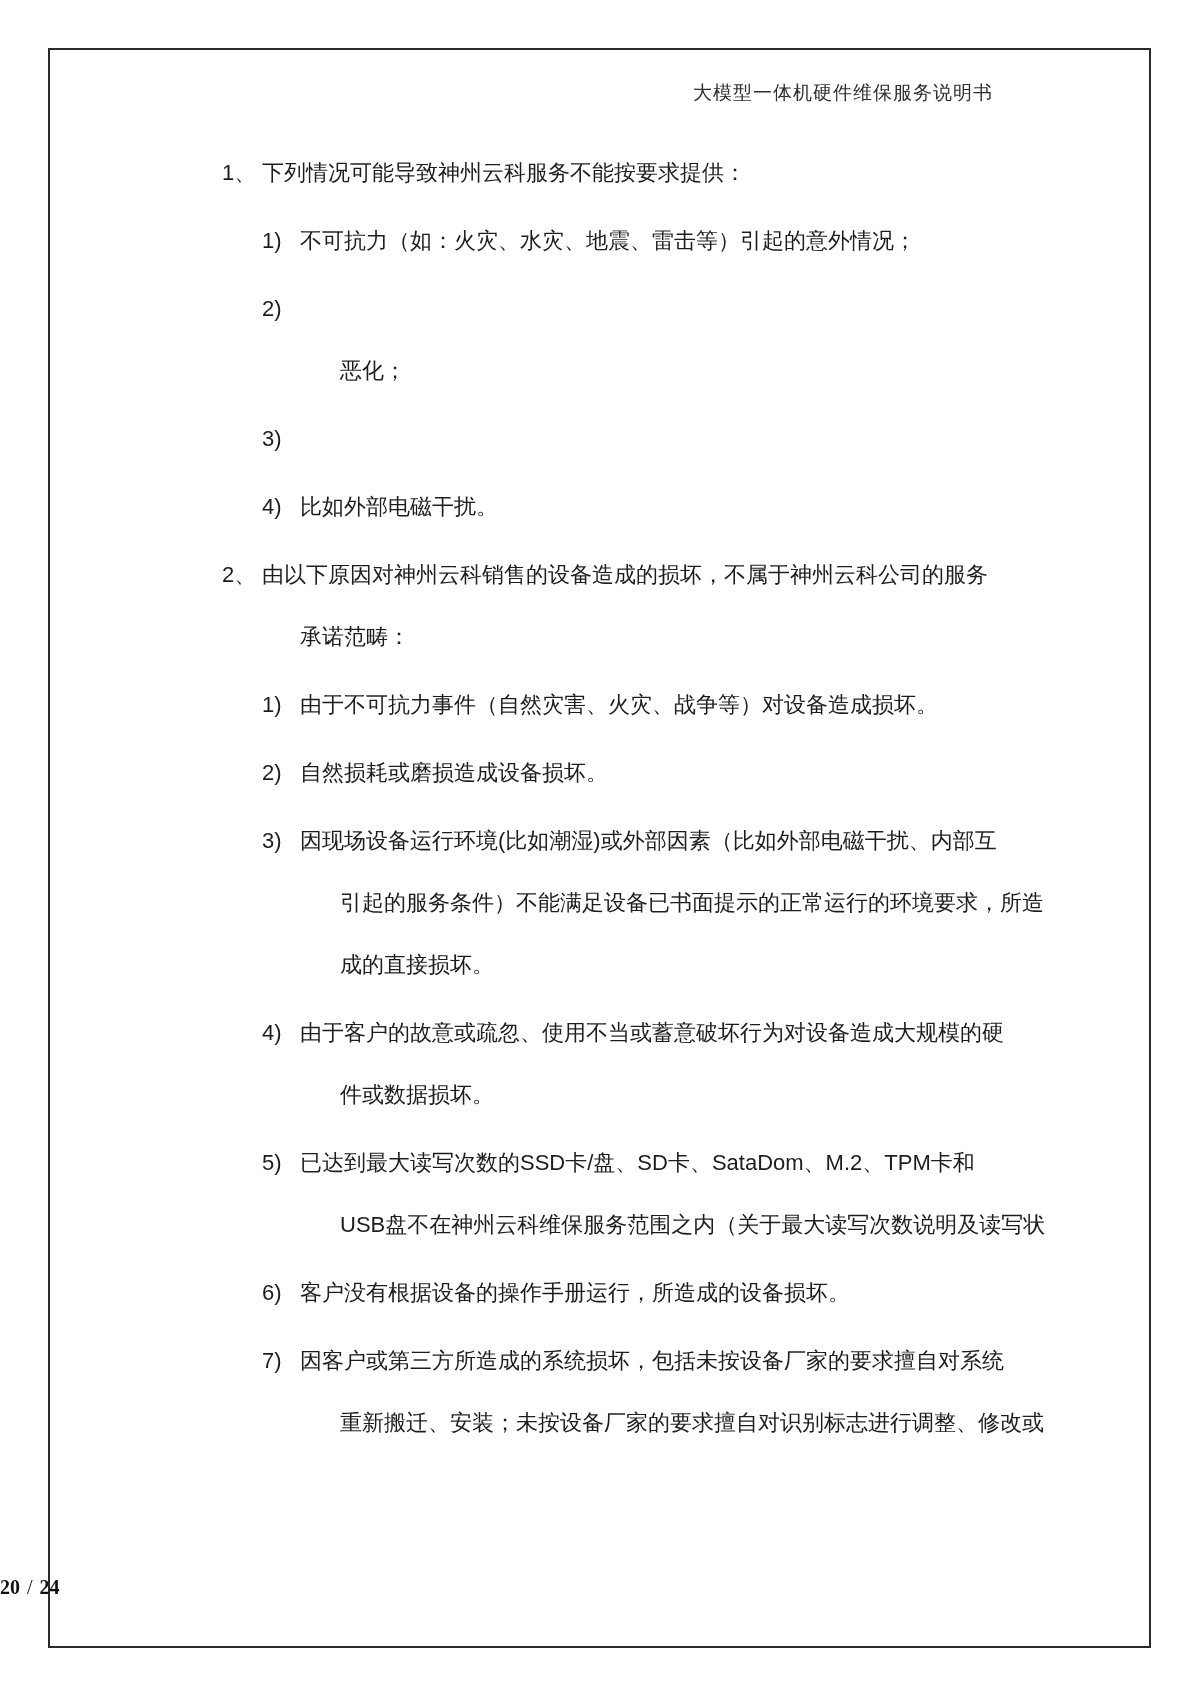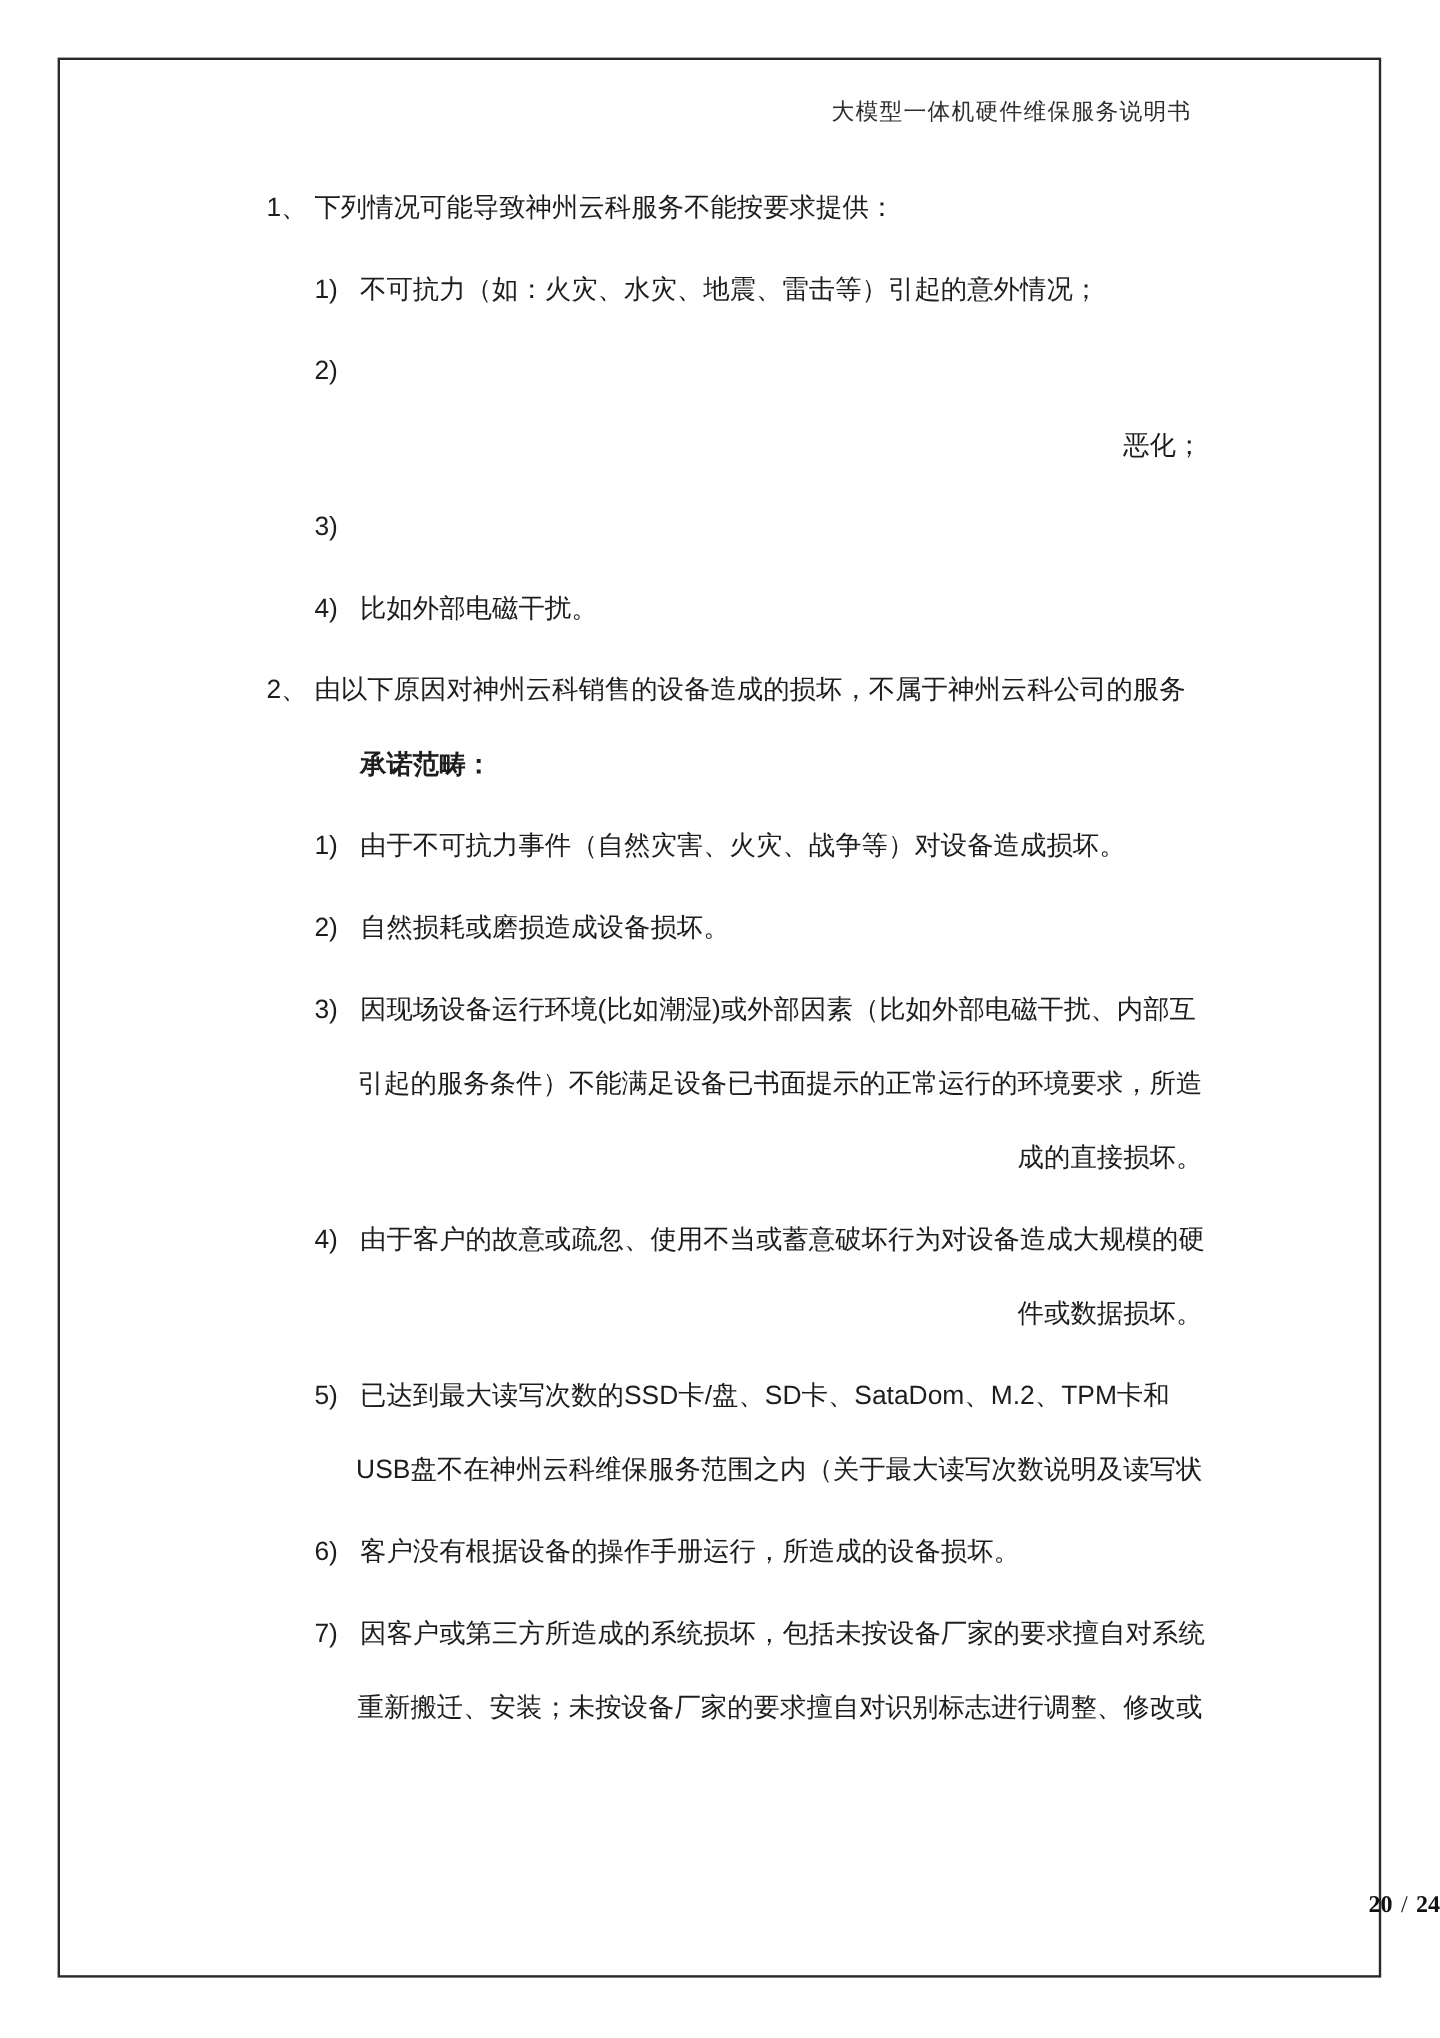--- a/index.html
+++ b/index.html
@@ -35,29 +35,29 @@
     left: 222px; top: 142px;
     width: 780px;
     font-size: 22px;
     line-height: 62px;
   }
   .para { margin: 0; }
   .para + .para { margin-top: 6px; }
   .line { display: flex; white-space: nowrap; }
   .marker { flex: 0 0 40px; }
   .marker.gap-wide { flex: 0 0 80px; }
-  .lv1-cont { padding-left: 78px; font-weight: bold; }
+  .lv1-cont { padding-left: 78px; }
   .lv2 .line.first { padding-left: 40px; }
   .lv2 .marker { flex: 0 0 38px; }
-  .lv2 .line.cont { padding-left: 118px; justify-content: flex-end; }
+  .lv2 .line.cont { padding-left: 118px; }
   .footer {
     position: absolute;
     top: 1576px; left: 0;
     width: 100%;
-    text-align: right;
+    text-align: left;
     font-family: "Liberation Serif", "DejaVu Serif", serif;
     font-size: 20px;
     color: #111111;
   }
   .footer .num { font-weight: bold; }
   .footer .sep { margin: 0 7px; font-weight: normal; }
 </style>
 </head>
 <body>
 

